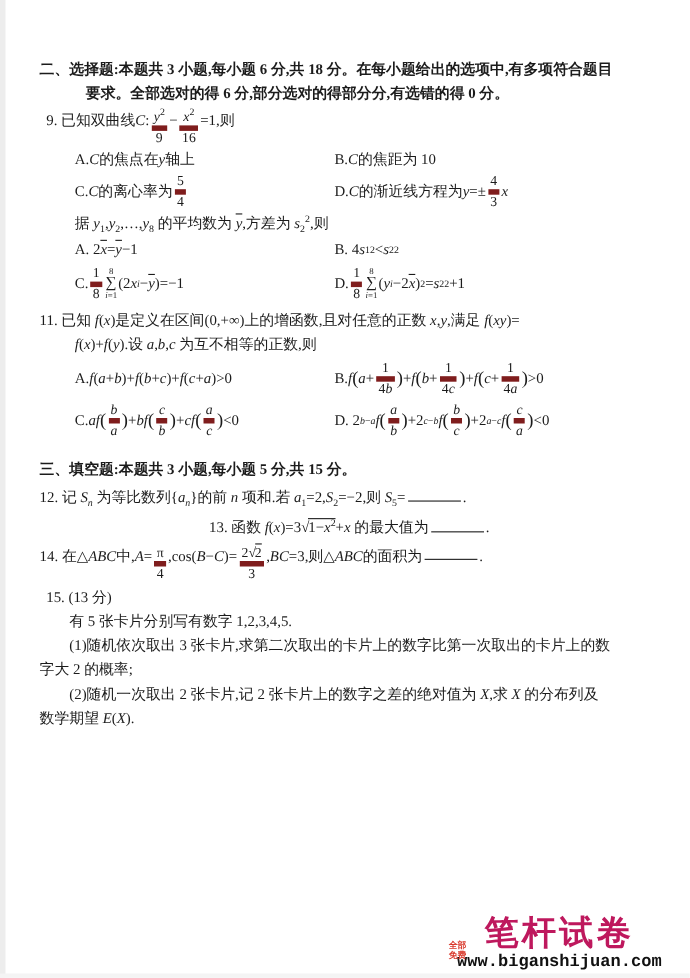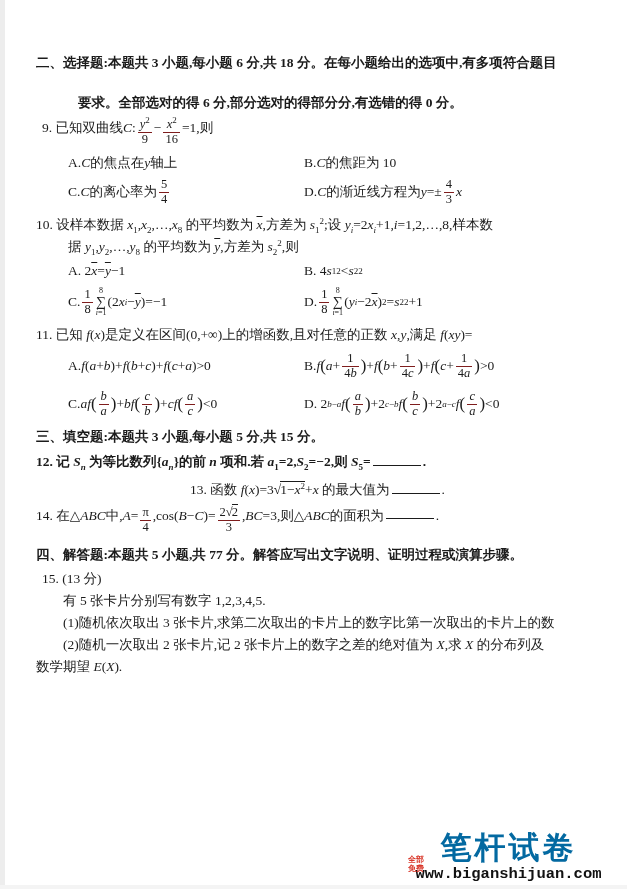--- a/index.html
+++ b/index.html
@@ -9,55 +9,55 @@
     background:#ffffff;color:#1b1b1b;
     font-family:"Liberation Serif","DejaVu Serif",serif;
     font-size:13.5px;
   }
   .edge-left{position:absolute;left:0;top:0;width:5px;height:100%;background:#ededed;}
   .edge-bottom{position:absolute;left:0;bottom:0;width:100%;height:4px;background:#f4f4f4;}
   .sheet{position:absolute;left:0;top:0;width:627px;height:889px;
     padding:52px 28px 0 36px;box-sizing:border-box;border-radius:14px;}
   .ln{line-height:22px;}
   .bold{font-weight:bold;}
-  .indent-hdr{padding-left:42px;margin-top:18px;}
+  .indent-hdr{padding-left:42px;}
   .indent-q9{padding-left:6px;}
   .indent-cont{padding-left:32px;}
   .frow{display:flex;align-items:flex-start;min-height:34px;line-height:20px;}
   .orow{display:grid;grid-template-columns:236px auto;margin-left:32px;align-items:center;}
   .orow .cell{display:flex;align-items:center;min-height:22px;line-height:20px;}
   .orow.tall .cell{min-height:36px;}
   i{font-family:"Liberation Serif",serif;}
   sup,sub{font-size:9px;line-height:0;}
   
   .fr{display:inline-flex;flex-direction:column;text-align:center;vertical-align:middle;
       line-height:1.1;margin:0 2px;font-size:12.5px;}
-  .fr .fn{border-bottom:1px solid #7f1d1d;padding:0 2px;display:block;}
+  .fr .fn{border-bottom:5px solid #7f1d1d;padding:0 2px;display:block;}
   .fr .fd{padding:0 2px;display:block;}
   
   .sum{display:inline-flex;flex-direction:column;align-items:center;vertical-align:middle;
       line-height:1;margin:0 1px;}
   .sum .su{font-size:8px;}
   .sum .sg{font-size:14px;line-height:0.95;}
   .sum .sl{font-size:8px;}
   
   .ov{text-decoration:overline;}
   
   .sq{letter-spacing:-1px;}
   .rad{border-top:1px solid #1b1b1b;padding-top:0px;}
   
   .blank{display:inline-block;width:48px;height:12px;border-bottom:1px solid #1b1b1b;
       vertical-align:baseline;margin:0 2px;}
   .bp{font-size:1.25em;font-weight:normal;}
-  .mt2{margin-top:2px;} .mt4{margin-top:4px;} .mt6{margin-top:4px;} .mb4{margin-bottom:4px;}
+  .mt2{margin-top:2px;} .mt4{margin-top:4px;} .mt6{margin-top:16px;} .mb4{margin-bottom:4px;}
   .para{line-height:22px;text-indent:2em;}
   .para-cont{line-height:22px;}
   
   .footer{position:absolute;right:16px;bottom:6px;width:205px;text-align:center;}
-  .brand{font-size:31px;font-weight:bold;color:#0369a1;letter-spacing:3px;
+  .brand{font-size:31px;font-weight:bold;color:#be185d;letter-spacing:3px;
       font-family:"Liberation Serif","DejaVu Serif",serif;line-height:1.05;}
   .urlrow{position:relative;margin-top:0px;}
   .url{font-family:Liberation Mono, monospace;font-weight:bold;
       font-size:15.5px;color:#111;letter-spacing:0px;}
   .free-badge{position:absolute;left:-2px;bottom:10px;width:20px;font-size:8px;
       line-height:1.15;color:#d9372a;font-weight:bold;text-align:right;}
 </style>
 </head>
 <body>
 
@@ -84,21 +84,20 @@
     <div class="cell">C. <i>C</i> 的离心率为 <span class="fr">
           <span class="fn">5</span>
           <span class="fd">4</span>
         </span></div>
     <div class="cell">D. <i>C</i> 的渐近线方程为 <i>y</i>=±<span class="fr">
           <span class="fn">4</span>
           <span class="fd">3</span>
         </span><i>x</i></div>
   </div>
 
-  <div class="ln mt4">10. 设样本数据 <i>x</i><sub>1</sub>,<i>x</i><sub>2</sub>,…,<i>x</i><sub>8</sub> 的平均数为 <span class="ov"><i>x</i></span>,方差为 <i>s</i><sub>1</sub><sup>2</sup>;设 <i>y</i><sub><i>i</i></sub>=2<i>x</i><sub><i>i</i></sub>+1,<i>i</i>=1,2,…,8,样本数</div>
   <div class="ln indent-cont">据 <i>y</i><sub>1</sub>,<i>y</i><sub>2</sub>,…,<i>y</i><sub>8</sub> 的平均数为 <span class="ov"><i>y</i></span>,方差为 <i>s</i><sub>2</sub><sup>2</sup>,则</div>
   <div class="orow mt2">
     <div class="cell">A. 2<span class="ov"><i>x</i></span>=<span class="ov"><i>y</i></span>−1</div>
     <div class="cell">B. 4<i>s</i><sub>1</sub><sup>2</sup>&lt;<i>s</i><sub>2</sub><sup>2</sup></div>
   </div>
   <div class="orow tall mt2">
     <div class="cell">C. <span class="fr">
           <span class="fn">1</span>
           <span class="fd">8</span>
         </span><span class="sum">
@@ -110,20 +109,21 @@
           <span class="fn">1</span>
           <span class="fd">8</span>
         </span><span class="sum">
           <span class="su">8</span>
           <span class="sg">∑</span>
           <span class="sl"><i>i</i>=1</span>
         </span>(<i>y</i><sub><i>i</i></sub>−2<span class="ov"><i>x</i></span>)<sup>2</sup>=<i>s</i><sub>2</sub><sup>2</sup>+1</div>
   </div>
 
   <div class="ln mt4">11. 已知 <i>f</i>(<i>x</i>)是定义在区间(0,+∞)上的增函数,且对任意的正数 <i>x</i>,<i>y</i>,满足 <i>f</i>(<i>xy</i>)=</div>
+  <div class="ln indent-cont"><i>f</i>(<i>x</i>)+<i>f</i>(<i>y</i>).设 <i>a</i>,<i>b</i>,<i>c</i> 为互不相等的正数,则</div>
   <div class="orow tall mt2">
     <div class="cell">A. <i>f</i>(<i>a</i>+<i>b</i>)+<i>f</i>(<i>b</i>+<i>c</i>)+<i>f</i>(<i>c</i>+<i>a</i>)&gt;0</div>
     <div class="cell">B. <i>f</i><span class="bp">(</span><i>a</i>+<span class="fr">
           <span class="fn">1</span>
           <span class="fd">4<i>b</i></span>
         </span><span class="bp">)</span>+<i>f</i><span class="bp">(</span><i>b</i>+<span class="fr">
           <span class="fn">1</span>
           <span class="fd">4<i>c</i></span>
         </span><span class="bp">)</span>+<i>f</i><span class="bp">(</span><i>c</i>+<span class="fr">
           <span class="fn">1</span>
@@ -147,34 +147,34 @@
         </span><span class="bp">)</span>+2<sup><i>c</i>−<i>b</i></sup><i>f</i><span class="bp">(</span><span class="fr">
           <span class="fn"><i>b</i></span>
           <span class="fd"><i>c</i></span>
         </span><span class="bp">)</span>+2<sup><i>a</i>−<i>c</i></sup><i>f</i><span class="bp">(</span><span class="fr">
           <span class="fn"><i>c</i></span>
           <span class="fd"><i>a</i></span>
         </span><span class="bp">)</span>&lt;0</div>
   </div>
 
   <div class="ln bold mt6">三、填空题:本题共 3 小题,每小题 5 分,共 15 分。</div>
-  <div class="ln mt2" style="line-height:24px;font-weight:bold;">12. 记 <i>S</i><sub><i>n</i></sub> 为等比数列{<i>a</i><sub><i>n</i></sub>}的前 <i>n</i> 项和.若 <i>a</i><sub>1</sub>=2,<i>S</i><sub>2</sub>=−2,则 <i>S</i><sub>5</sub>=<span class="blank"></span>.</div>
+  <div class="ln mt2" style="line-height:24px;">12. 记 <i>S</i><sub><i>n</i></sub> 为等比数列{<i>a</i><sub><i>n</i></sub>}的前 <i>n</i> 项和.若 <i>a</i><sub>1</sub>=2,<i>S</i><sub>2</sub>=−2,则 <i>S</i><sub>5</sub>=<span class="blank"></span>.</div>
   <div class="ln mt4" style="line-height:24px;text-align:center;">13. 函数 <i>f</i>(<i>x</i>)=3<span class="sq">√</span><span class="rad">1−<i>x</i><sup>2</sup></span>+<i>x</i> 的最大值为<span class="blank"></span>.</div>
   <div class="frow mt4">14. 在△<i>ABC</i> 中,<i>A</i>=<span class="fr">
         <span class="fn">π</span>
         <span class="fd">4</span>
       </span>,cos(<i>B</i>−<i>C</i>)=<span class="fr">
         <span class="fn">2<span class="sq">√</span><span class="rad">2</span></span>
         <span class="fd">3</span>
       </span>,<i>BC</i>=3,则△<i>ABC</i> 的面积为<span class="blank"></span>.</div>
 
-  <div class="ln bold mt4">四、解答题:本题共 5 小题,共 77 分。解答应写出文字说明、证明过程或演算步骤。</div>
   <div class="ln mt2 indent-q9">15. (13 分)</div>
   <div class="para">有 5 张卡片分别写有数字 1,2,3,4,5.</div>
   <div class="para">(1)随机依次取出 3 张卡片,求第二次取出的卡片上的数字比第一次取出的卡片上的数</div>
+  <div class="para-cont">字大 2 的概率;</div>
   <div class="para">(2)随机一次取出 2 张卡片,记 2 张卡片上的数字之差的绝对值为 <i>X</i>,求 <i>X</i> 的分布列及</div>
   <div class="para-cont">数学期望 <i>E</i>(<i>X</i>).</div>
 
 </div>
 
 <div class="footer">
   <div class="brand">笔杆试卷</div>
   <div class="urlrow">
     <span class="free-badge">全部免费</span>
     <span class="url">www.biganshijuan.com</span>

